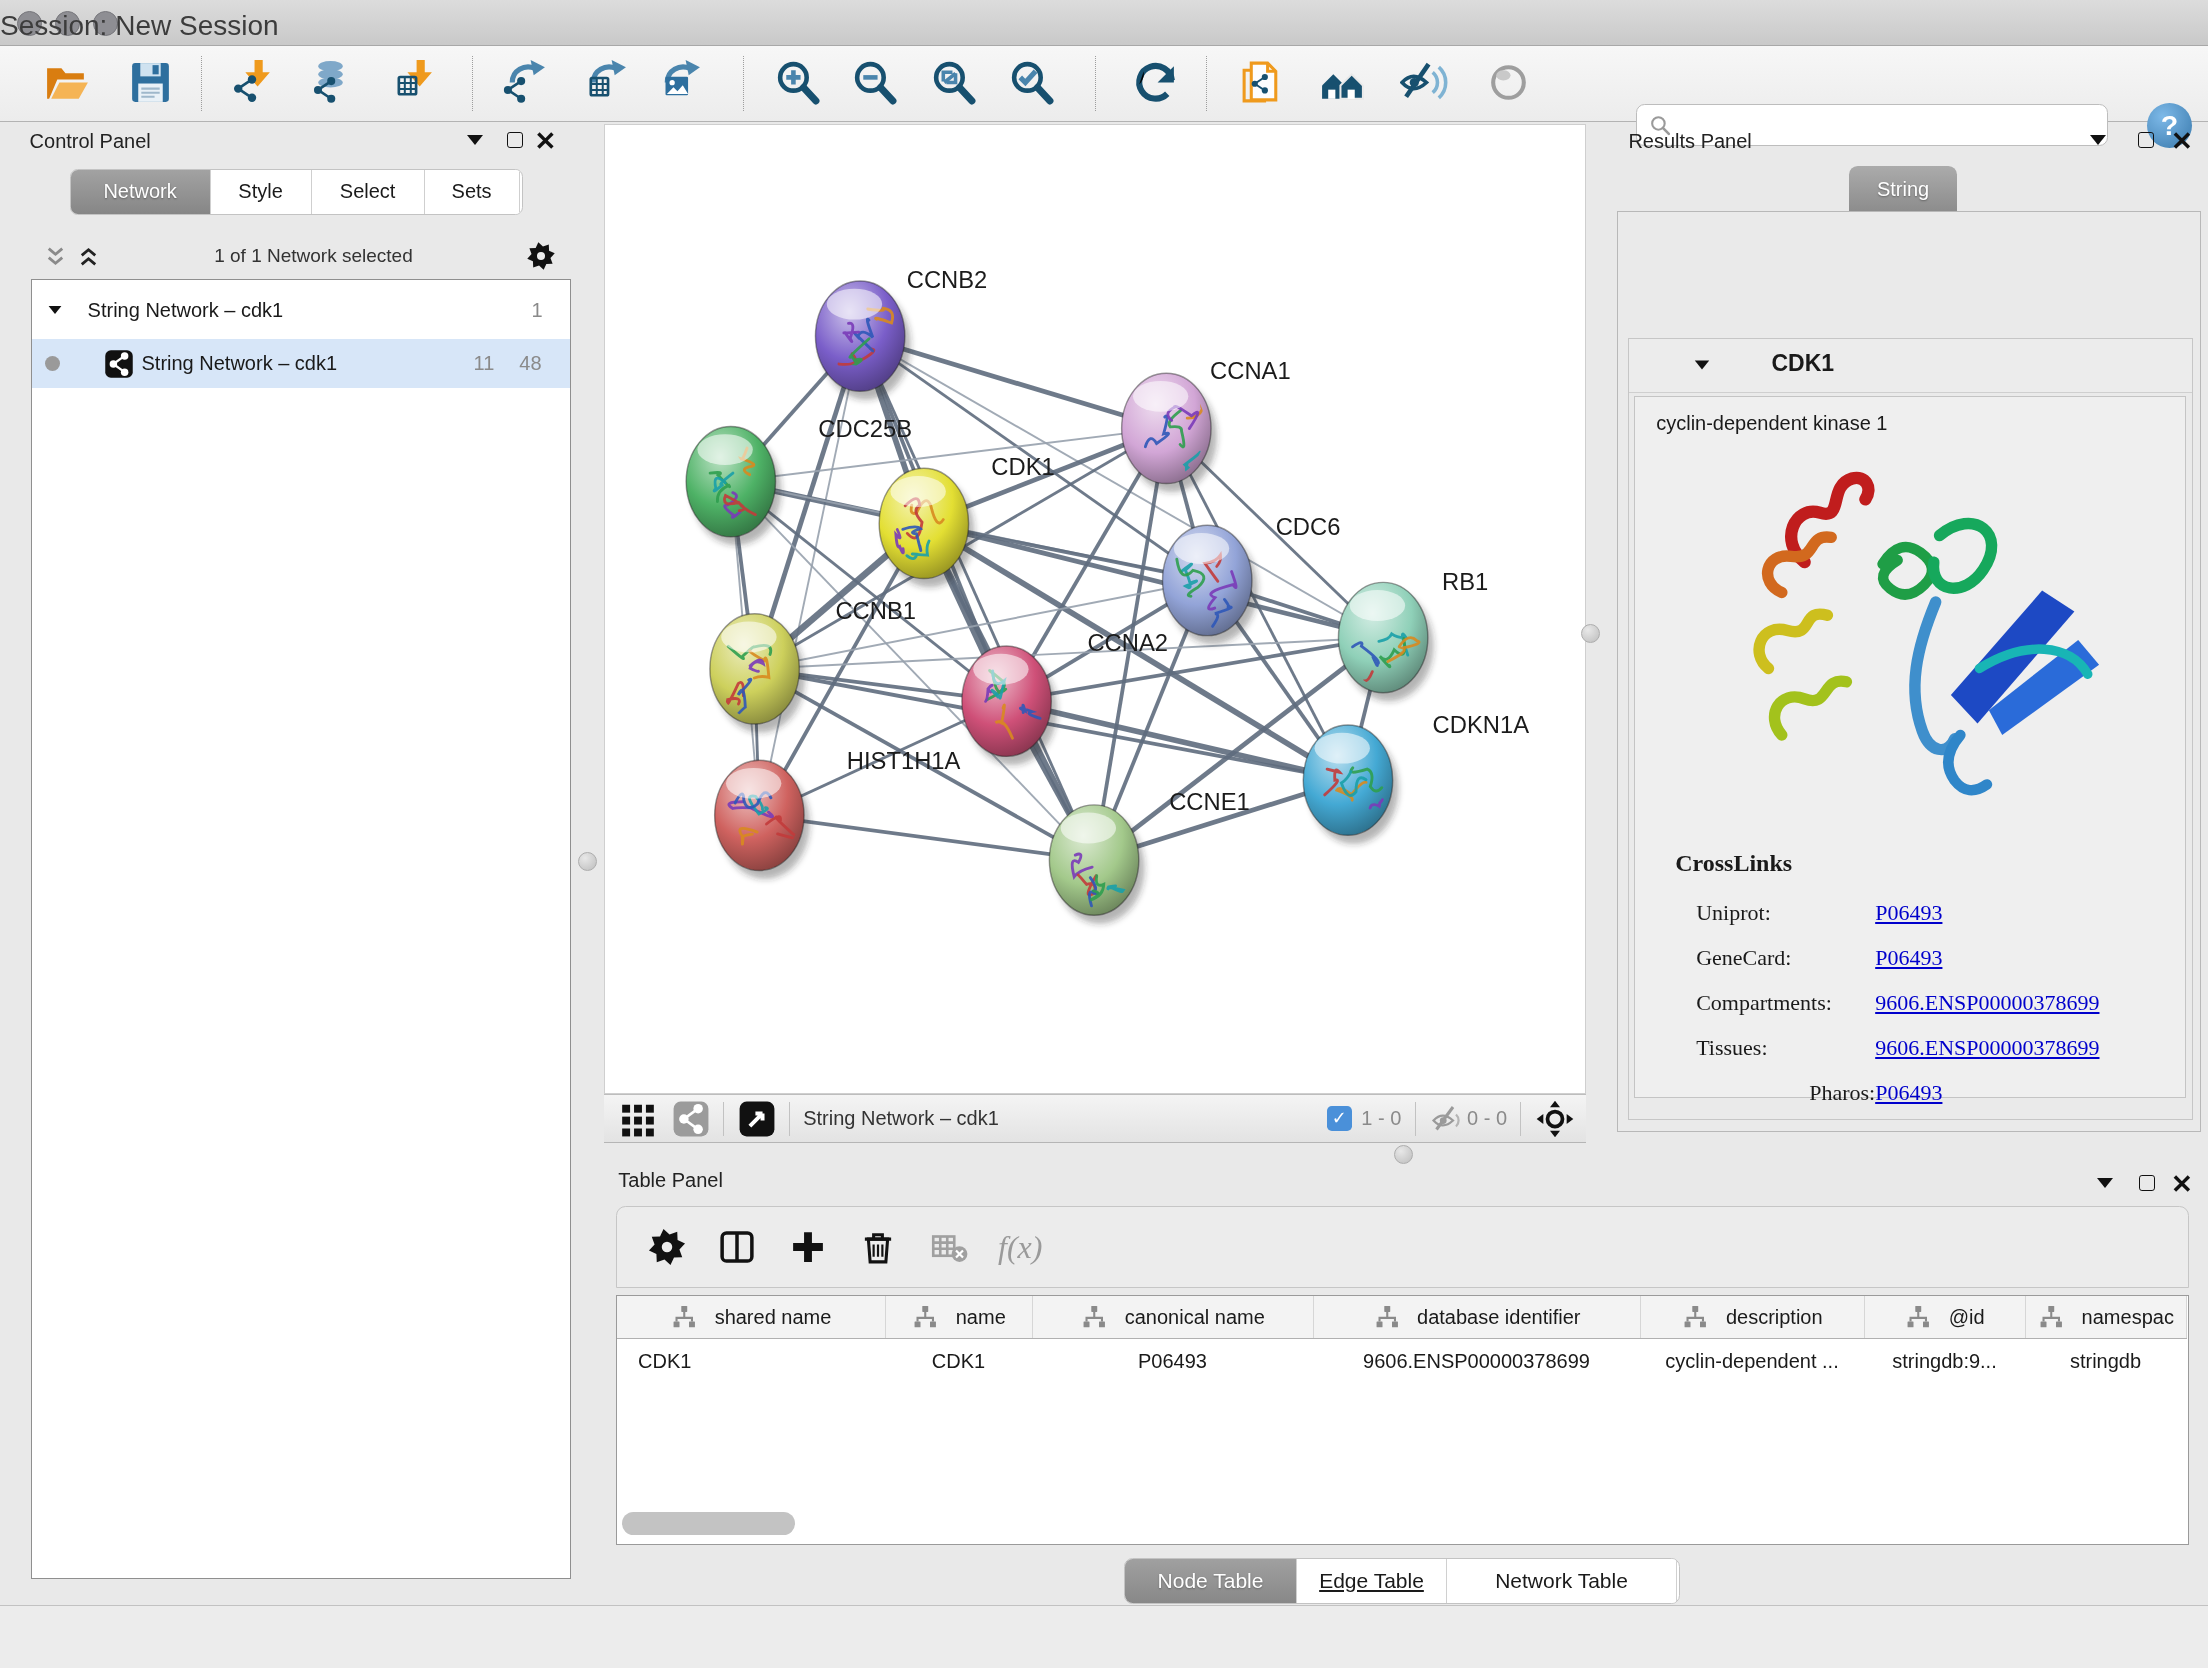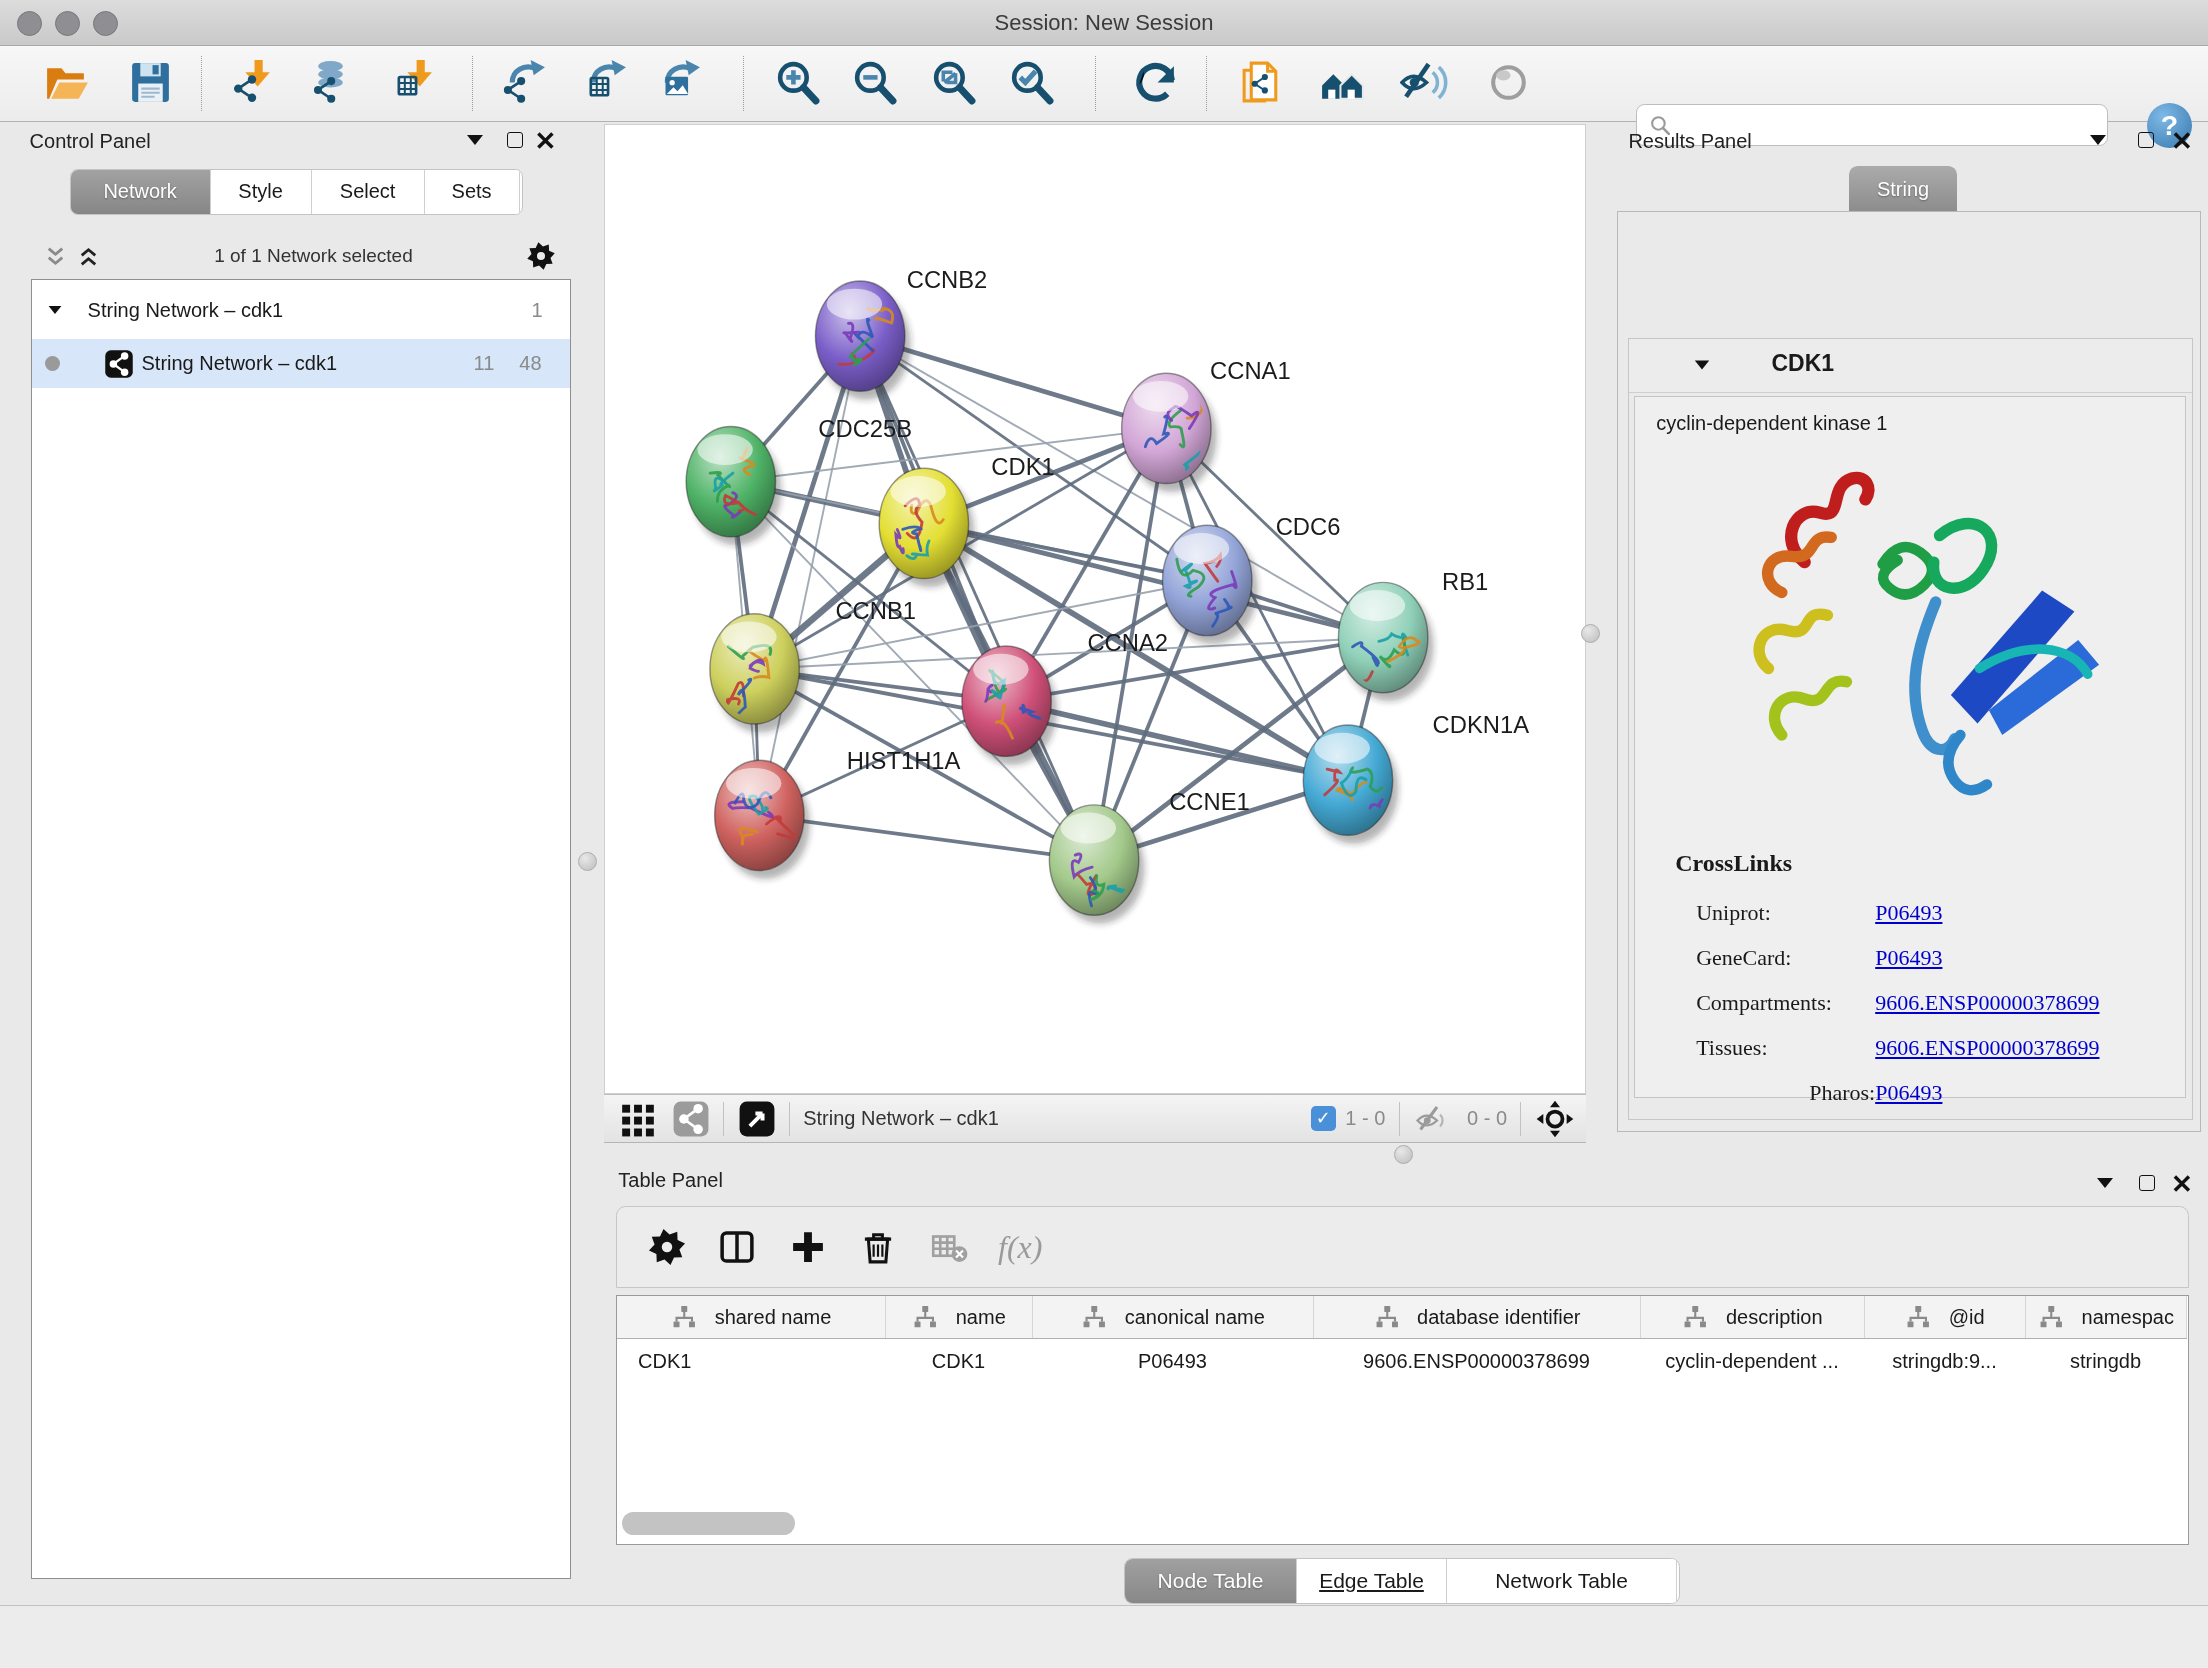--- a/index.html
+++ b/index.html
@@ -3,21 +3,21 @@
 <meta charset="utf-8">
 <style>
   html,body{margin:0;padding:0}
   body{width:2208px;height:1668px;position:relative;background:#e9e9e9;
        font-family:"Liberation Sans",sans-serif;color:#1a1a1a;overflow:hidden}
   .abs{position:absolute}
   
   .titlebar{left:0;top:0;width:2208px;height:45px;
     background:linear-gradient(#dcdcdc,#c9c9c9);border-bottom:1px solid #a8a8a8}
   .tl{width:23px;height:23px;border-radius:50%;background:#8e8e93;border:1px solid #77777c;top:10.5px}
-  .wtitle{width:100%;text-align:center;top:9.5px;font-size:22px;color:#3c3c3c}
+  .wtitle{width:100%;top:9.5px;font-size:28px;color:#3c3c3c}
   
   .toolbar{left:0;top:46px;width:2208px;height:75px;
     background:linear-gradient(#f7f7f7,#ececec);border-bottom:1px solid #b3b3b3}
   .tbi{width:49px;height:49px;top:12.4px;margin-left:-25px}
   .tbi svg{width:100%;height:100%}
   .tsep{width:0;top:9.5px;height:55px;border-left:1.9px dotted #9d9d9d}
   .searchbox{left:1636px;top:58px;width:472px;height:42px;background:#fff;
     border:1px solid #bdbdbd;border-radius:8.6px;display:flex;align-items:center;padding-left:11.4px;box-sizing:border-box}
   .helpbtn{left:2147px;top:57px;width:45px;height:45px;border-radius:50%;
     background:radial-gradient(circle at 35% 30%,#7db9e8,#3878ab);color:#fff;
@@ -597,21 +597,21 @@
   <div style="flex:1"></div>
   <div style="width:25px;height:25px;border-radius:4.8px;background:#4a90d9;color:#fff;font-size:18px;line-height:25px;text-align:center">✓</div>
   <div style="font-size:20px;color:#8a8a8a;margin-left:9.5px">1 - 0</div>
   <div class="nsep"></div>
   <svg style="width:36px;height:36px" viewBox="0 0 48 48">
     <path d="M6 26q12-13 26 0-14 13-26 0z" fill="none" stroke="#9a9a9a" stroke-width="3"></path>
     <circle cx="19" cy="26" r="4.5" fill="#9a9a9a"></circle>
     <path d="M10 38L32 8" stroke="#9a9a9a" stroke-width="4"></path>
     <path d="M36 18a11 11 0 010 16" stroke="#b5b5b5" stroke-width="3" fill="none"></path>
   </svg>
-  <div style="font-size:20px;color:#8a8a8a;margin-left:18px">0 - 0</div>
+  <div style="font-size:20px;color:#8a8a8a;margin-left:2px">0 - 0</div>
   <div class="nsep"></div>
   <svg style="width:40px;height:40px;margin-right:11.4px" viewBox="0 0 48 48">
     <circle cx="24" cy="24" r="9" stroke="#111" stroke-width="4.5" fill="none"></circle>
     <path d="M24 2l6 8H18zM24 46l6-8H18zM2 24l8-6v12zM46 24l-8-6v12z" fill="#111"></path>
   </svg>
 </div>
 
 <div class="abs knob" style="left:1394px;top:1145px"></div>
 <div class="abs knob" style="left:1581px;top:624px"></div>
 

